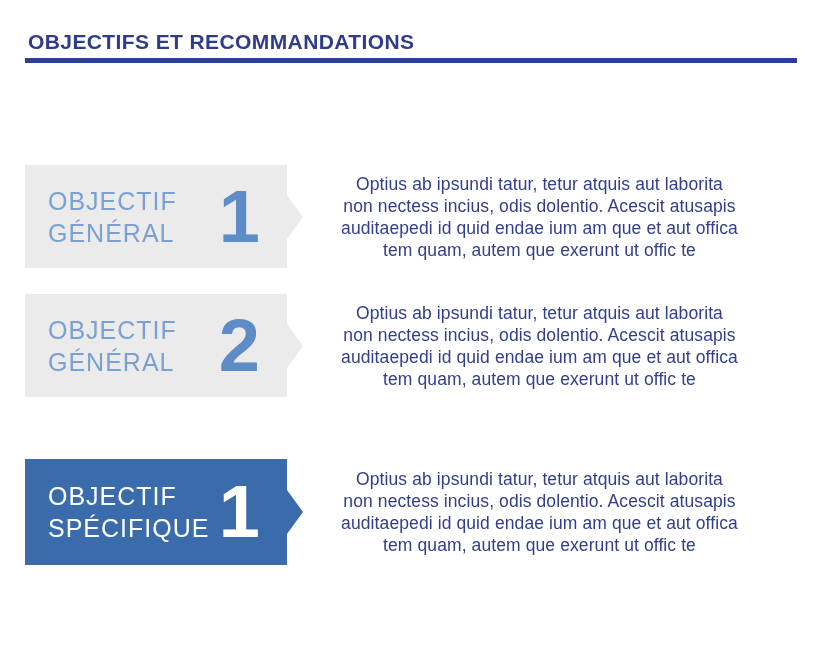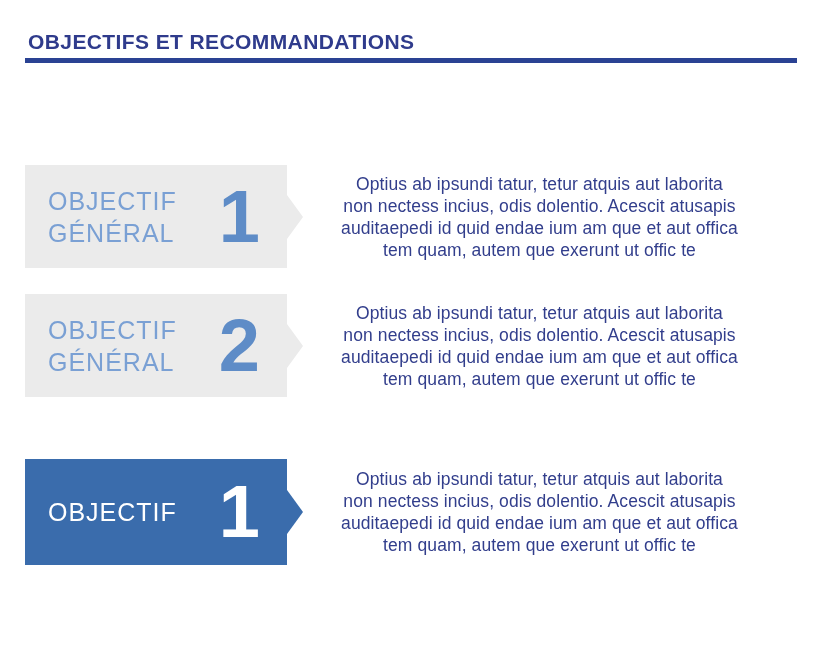--- a/index.html
+++ b/index.html
@@ -141,20 +141,21 @@
       <div>non nectess incius, odis dolentio. Acescit atusapis</div>
       <div>auditaepedi id quid endae ium am que et aut offica</div>
       <div>tem quam, autem que exerunt ut offic te</div>
     </div>
   </div>
 
   <div class="row row-3 row--blue">
     <div class="box">
       <div class="box-label">
         <span>OBJECTIF</span>
+        <span>SPÉCIFIQUE</span>
       </div>
       <div class="box-number">1</div>
       <div class="box-arrow"></div>
     </div>
     <div class="row-body">
       <div>Optius ab ipsundi tatur, tetur atquis aut laborita</div>
       <div>non nectess incius, odis dolentio. Acescit atusapis</div>
       <div>auditaepedi id quid endae ium am que et aut offica</div>
       <div>tem quam, autem que exerunt ut offic te</div>
     </div>

